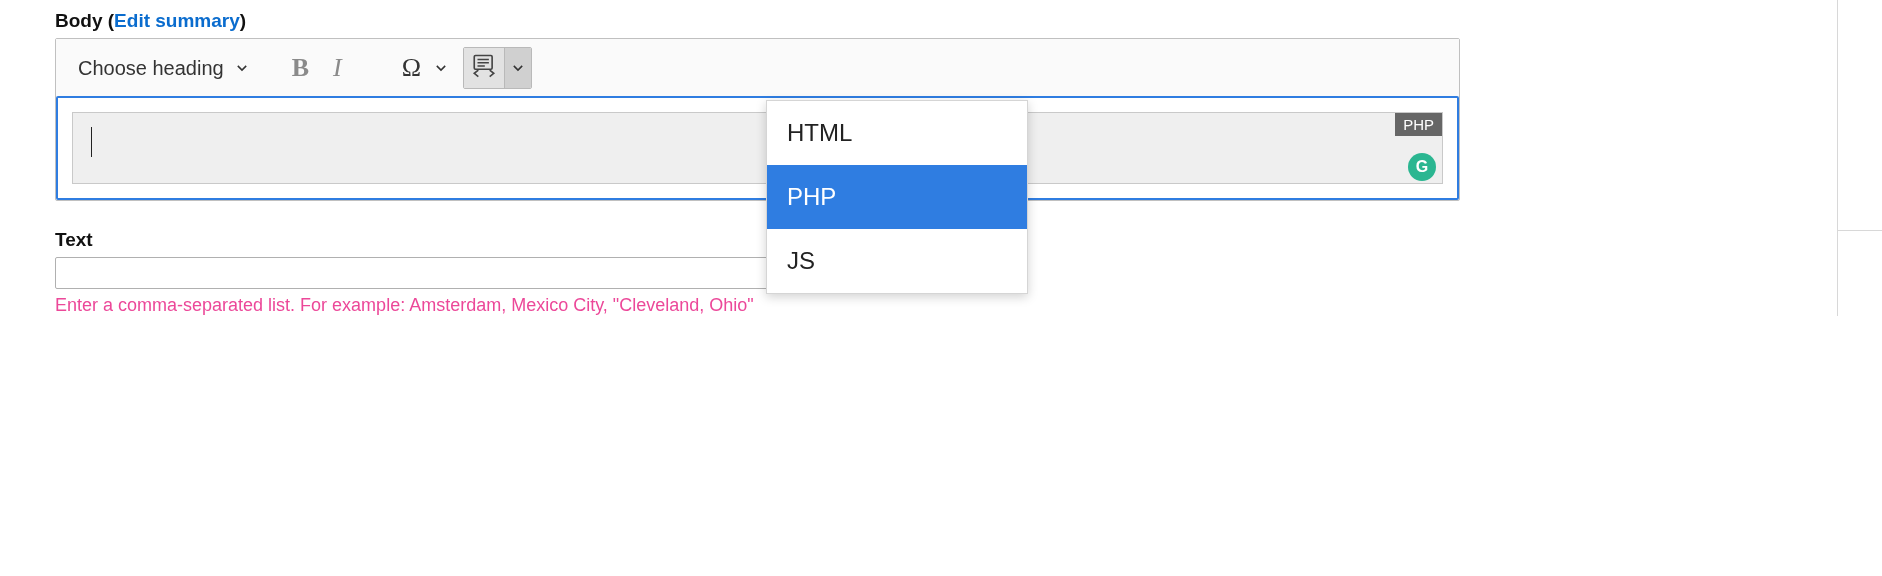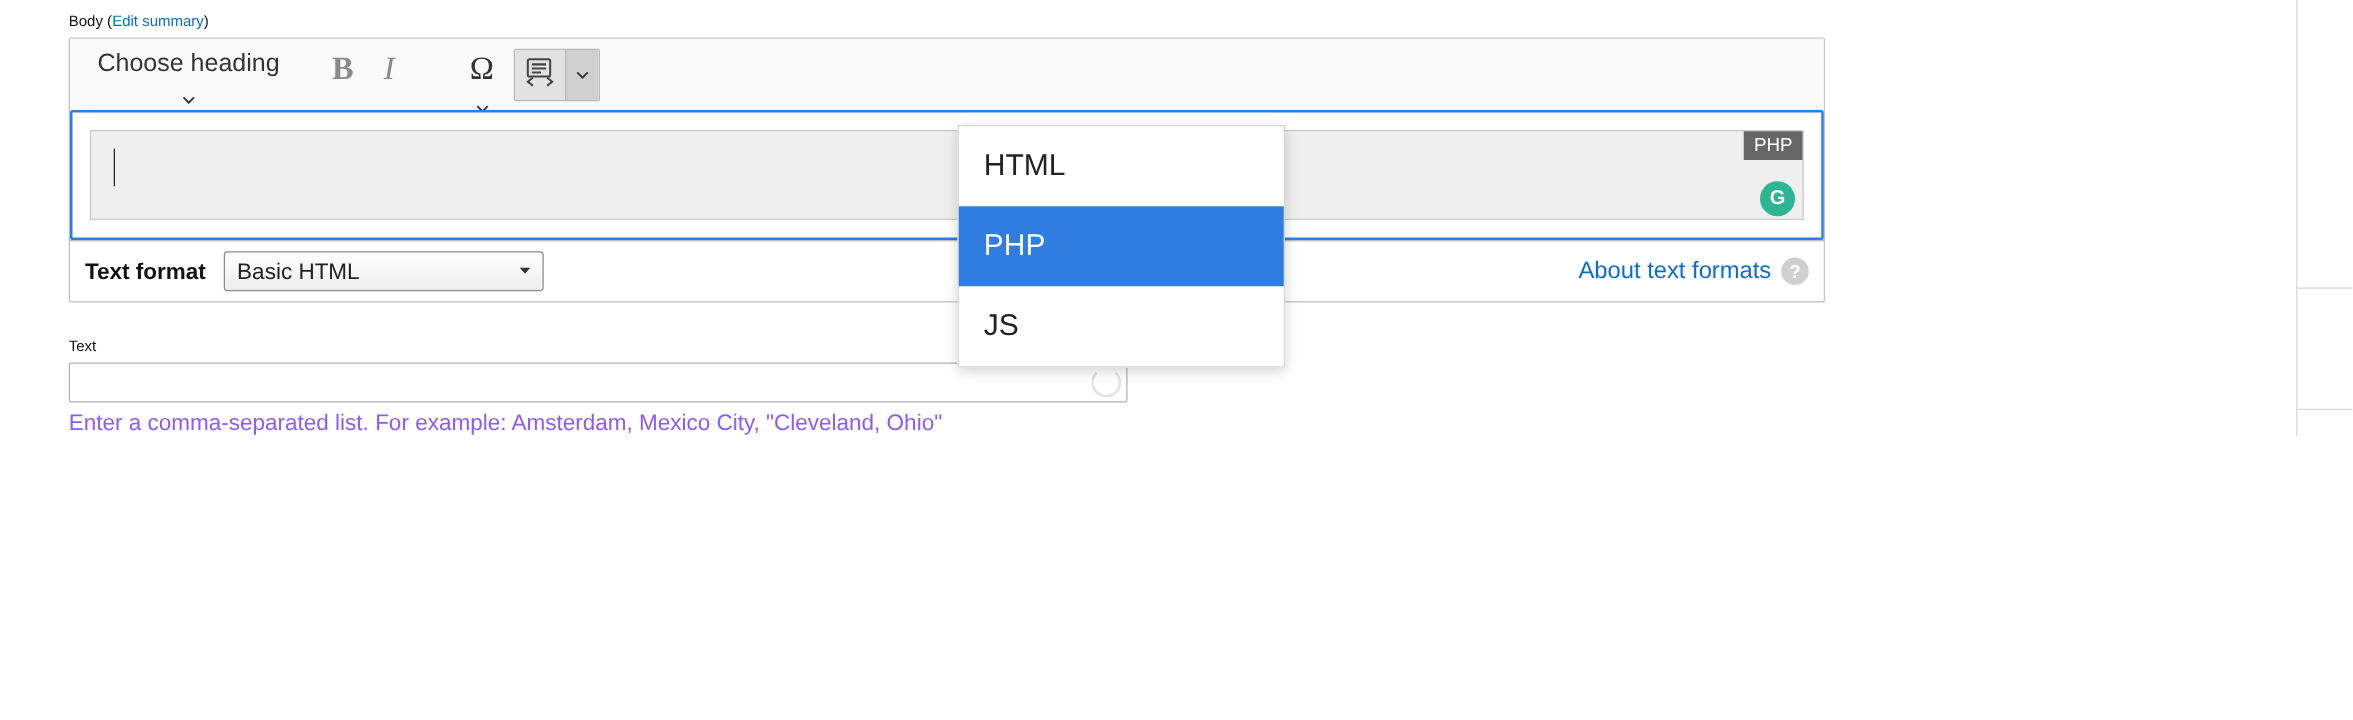--- a/index.html
+++ b/index.html
@@ -15,22 +15,22 @@
   position: relative;
   box-sizing: border-box;
 }
 .content {
   padding: 10px 0 0 55px;
   width: 1460px;
   box-sizing: border-box;
   position: relative;
 }
 .field-label {
-  font-size: 12px;
-  font-weight: 400;
+  font-size: 19px;
+  font-weight: 700;
   margin-bottom: 6px;
   color: #111;
 }
 .field-label a {
   color: #0a6cce;
   text-decoration: none;
 }
 .editor-wrap {
   border: 1px solid #c0c0c0;
   border-radius: 2px;
@@ -48,21 +48,20 @@
 .tb-item {
   display: inline-flex;
   align-items: center;
   gap: 10px;
   height: 40px;
   padding: 0 10px;
   color: #333;
   font-size: 20px;
   cursor: pointer;
   user-select: none;
-  flex-direction: column;
 }
 .tb-item.disabled { color: #9b9b9b; cursor: default; }
 .tb-sep { width: 14px; }
 .chev-icon {
   width: 16px; height: 16px;
   display: inline-flex; align-items: center; justify-content: center;
 }
 .chev-icon svg { width: 14px; height: 14px; }
 .bold-letter {
   font-weight: 800; font-size: 26px; color: #8a8a8a; font-family: Georgia, serif;
@@ -184,21 +183,21 @@
   position: relative;
 }
 .tags-input .spin {
   position: absolute; right: 4px; top: 50%; transform: translateY(-50%);
   width: 20px; height: 20px; border: 2px solid #cfcfcf; border-top-color: transparent;
   border-radius: 50%;
   opacity: 0.6;
 }
 .help-text {
   margin-top: 6px;
-  color: #8b5cf6;
+  color: #ec4899;
   font-size: 18px;
 }
 .dropdown {
   position: absolute;
   top: 100px;
   left: 766px;
   width: 260px;
   background: #fff;
   border: 1px solid #d5d5d5;
   box-shadow: 0 3px 10px rgba(0,0,0,0.18);
@@ -299,37 +298,20 @@
         <div class="code-block">
           <span class="cursor-caret"></span>
           <span class="lang-badge">PHP</span>
           <div class="grammarly">
               <span>G</span>
             </div>
         </div>
       </div>
     </div>
 
-    <div class="format-row">
-      <div class="format-left">
-        <span class="lbl">Text format</span>
-        <div class="select">
-          <span>Basic HTML</span>
-          <span class="sel-arrow">
-            <svg width="12" height="12" viewBox="0 0 20 20">
-                <path d="M3 6l7 8 7-8z" fill="#333"></path>
-              </svg>
-          </span>
-        </div>
-      </div>
-      <a href="#" class="about-link">
-        <span>About text formats</span>
-        <span class="qmark">?</span>
-      </a>
-    </div>
 
     <div class="section">
       <div class="field-label">Text</div>
       <div class="tags-input">
         <div class="spin"></div>
       </div>
       <div class="help-text">Enter a comma-separated list. For example: Amsterdam, Mexico City, "Cleveland, Ohio"</div>
     </div>
 
 

